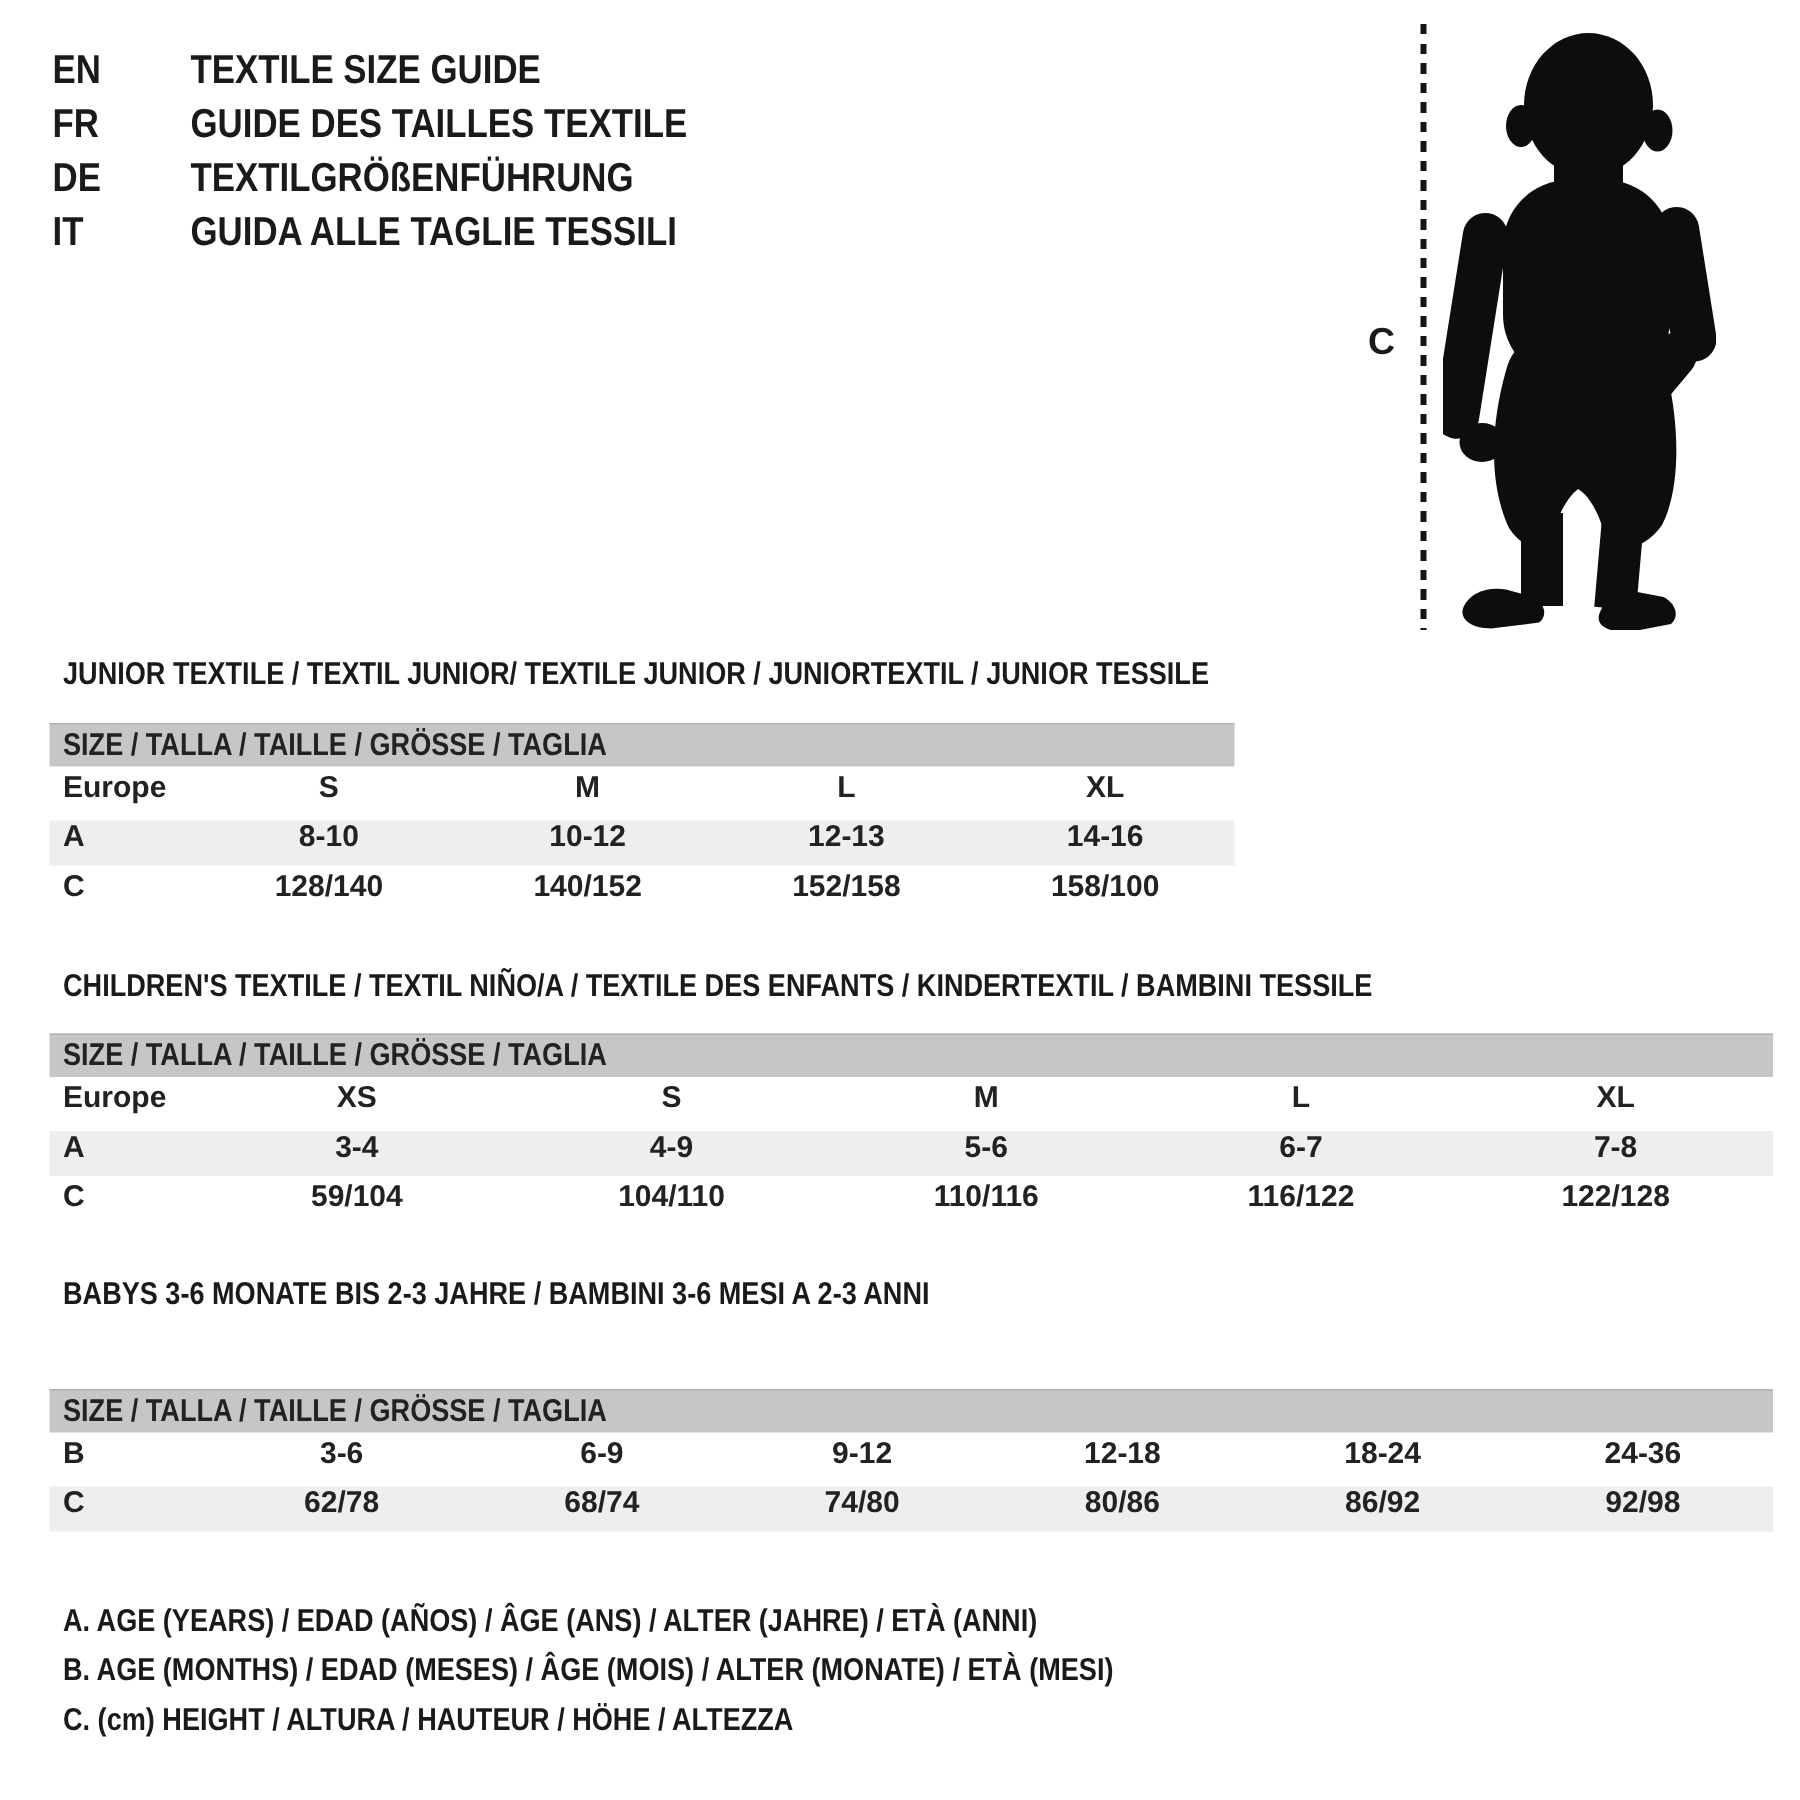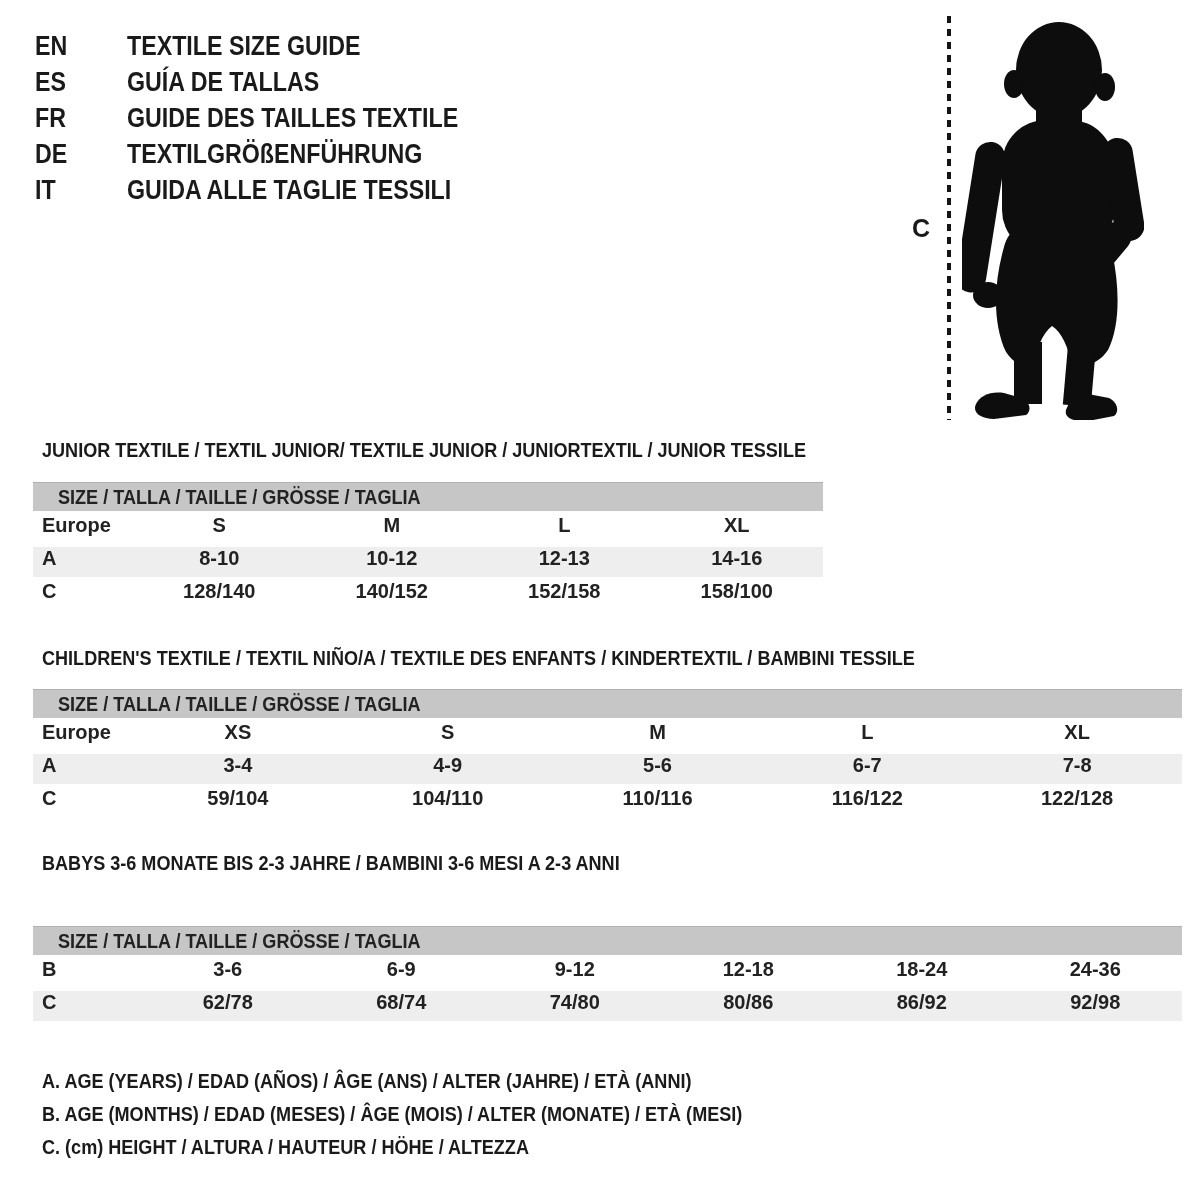--- a/index.html
+++ b/index.html
@@ -20,45 +20,41 @@
     background:repeating-linear-gradient(to bottom,#141414 0 7px,transparent 7px 13px);}
   .c-label{position:absolute;left:912px;top:214px;font-size:25px;font-weight:bold;}
   .baby-svg{position:absolute;left:962px;top:12px;}
 
   
   .section-title{position:absolute;left:42px;font-size:21px;font-weight:bold;line-height:33px;}
 
   
   .size-table{position:absolute;left:33px;}
   .hdr-bar{height:29px;background:#c6c6c6;border-top:1px solid #b2b2b2;display:flex;align-items:center;
-    padding-left:25px;font-size:21px;font-weight:bold;color:#222;margin-bottom:3px;box-sizing:border-box;}
+    padding-left:9px;font-size:21px;font-weight:bold;color:#222;margin-bottom:3px;box-sizing:border-box;}
   .trow{display:flex;height:30px;font-size:20px;font-weight:bold;color:#222;
     margin-bottom:3px;}
   .trow.shaded{background:#eeeeee;}
   .trow .lbl{padding-left:9px;box-sizing:border-box;}
   .t-junior{width:790px;}   .t-junior .lbl{flex:0 0 100px;}
   .t-child{width:1149px;}   .t-child  .lbl{flex:0 0 100px;}
   .t-baby{width:1149px;}    .t-baby   .lbl{flex:0 0 108px;}
   .trow .val{flex:1;text-align:center;}
 
   
   .legend{position:absolute;left:42px;top:1064px;}
   .legend-line{font-size:21px;font-weight:bold;line-height:33px;}
 </style>
 </head>
 <body>
 
 <div class="lang-list">
   <div class="lang-row">
     <span class="lang-code cond">EN</span>
     <span class="lang-label cond">TEXTILE SIZE GUIDE</span>
-  </div>
-  <div class="lang-row">
-    <span class="lang-code cond">ES</span>
-    <span class="lang-label cond">GUÍA DE TALLAS</span>
   </div>
   <div class="lang-row">
     <span class="lang-code cond">FR</span>
     <span class="lang-label cond">GUIDE DES TAILLES TEXTILE</span>
   </div>
   <div class="lang-row">
     <span class="lang-code cond">DE</span>
     <span class="lang-label cond">TEXTILGRÖßENFÜHRUNG</span>
   </div>
   <div class="lang-row">

